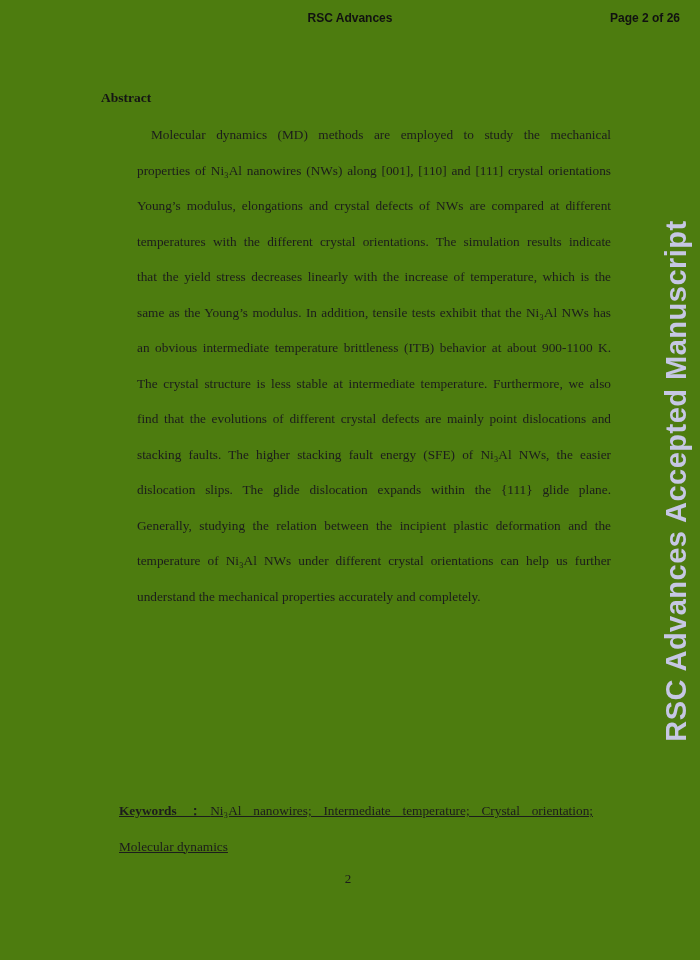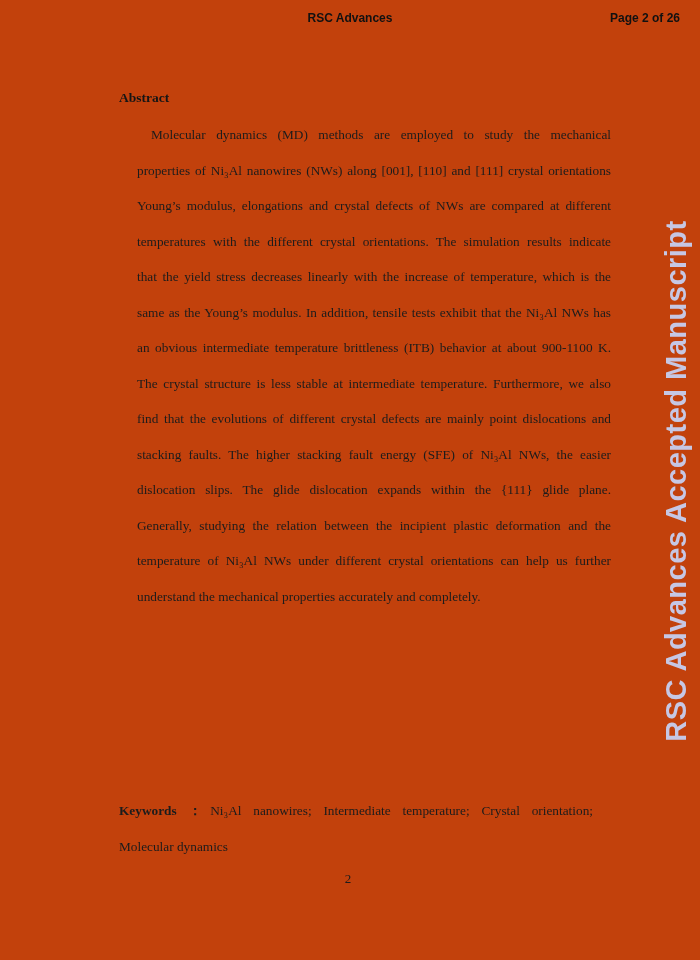--- a/index.html
+++ b/index.html
@@ -1,20 +1,20 @@
 <!DOCTYPE html>
 <html><head>
 <meta charset="utf-8">
 <style>
   html, body { margin: 0; padding: 0; background: #ffffff; }
   .page {
     position: relative;
     width: 700px;
     height: 960px;
-    background: #c2410c;
+    background: #4d7c0f;
     overflow: hidden;
     font-family: "Liberation Serif", "DejaVu Serif", serif;
     color: #1c1c1c;
   }
   .hdr-journal {
     position: absolute;
     top: 11px; left: 0; width: 700px;
     text-align: center;
     font-family: "Liberation Sans", "DejaVu Sans", sans-serif;
     font-weight: bold;
@@ -39,39 +39,40 @@
     text-align: center;
     white-space: nowrap;
     font-family: "Liberation Sans", "DejaVu Sans", sans-serif;
     font-weight: bold;
     font-size: 29px;
     letter-spacing: 0.5px;
     color: #c6c7e4;
   }
   .abstract-heading {
     position: absolute;
-    left: 119px; top: 90px;
+    left: 101px; top: 90px;
     font-size: 13.5px;
     font-weight: bold;
     color: #151515;
   }
   .abstract-body {
     position: absolute;
     left: 119px; top: 117px;
     width: 474px;
     font-size: 13.3px;
     line-height: 35.5px;
     margin-left: 18px;
   }
   .kw-block {
     position: absolute;
     left: 119px; top: 793px;
     width: 474px;
     font-size: 13.3px;
     line-height: 35.5px;
+    text-decoration: underline;
   }
   .line.j { text-align: justify; text-align-last: justify; }
   .line.first { text-indent: 14px; }
   .line.left { text-align: center; text-align-last: left; }
   .kw-label { font-weight: bold; }
   .page-number {
     position: absolute;
     left: 0; top: 871px;
     width: 696px;
     text-align: center;

